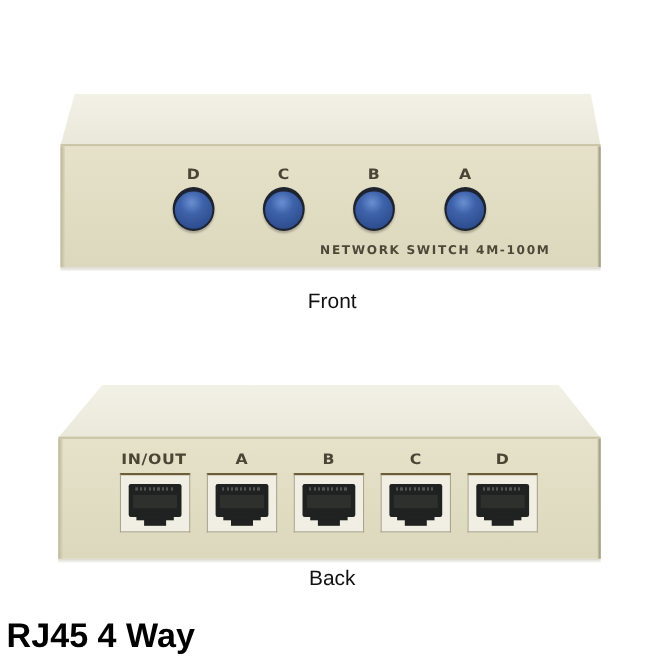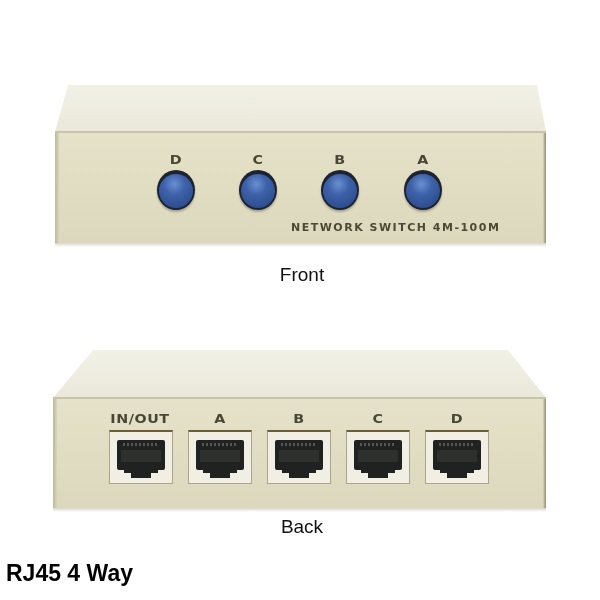--- a/index.html
+++ b/index.html
@@ -22,21 +22,21 @@
   .engrave { position:absolute; font-family:"DejaVu Sans", sans-serif; font-weight:bold; font-size:11px; color:#4c4938; letter-spacing:1.5px; white-space:nowrap; }
 
   .port { position:absolute; width:64px; height:54px; background:#f1eee4; border:1px solid #a9a48b; border-top:2px solid #6a5e3a; box-sizing:border-box; }
   .jack { position:absolute; left:7px; top:8px; width:48px; height:30px; background:#1f2220; border-radius:2px; }
   .jack-pins { position:absolute; left:6px; top:3px; width:36px; height:3px; background:repeating-linear-gradient(90deg,#555 0 2px,#1f2220 2px 4px); }
   .jack-shade { position:absolute; left:4px; top:10px; width:40px; height:12px; background:#2d302d; }
   .jack-step1 { position:absolute; left:14px; top:36px; width:34px; height:5px; background:#1f2220; }
   .jack-step2 { position:absolute; left:21px; top:40px; width:20px; height:6px; background:#1f2220; }
 
   .caption { position:absolute; font-family:"Liberation Sans", sans-serif; font-size:19px; color:#111; text-align:center; }
-  .title { position:absolute; left:6px; top:560px; font-family:"Liberation Sans", sans-serif; font-weight:bold; font-size:23px; color:#000; }
+  .title { position:absolute; left:6px; top:560px; font-family:"Liberation Sans", sans-serif; font-weight:bold; font-size:31px; color:#000; }
 </style>
 </head>
 <body>
 
 <div>
   <div class="top-face" style="left:55px; top:85px; width:491px; height:47px; clip-path:polygon(13px 0, 482px 0, 491px 47px, 0 47px);"></div>
   <div class="front-face" style="left:55px; top:131px; width:491px; height:112px;"></div>
   <div class="shadow" style="left:55px; top:243px; width:491px;"></div>
 
   <div class="lbl" style="left:166px; top:152px; width:20px;">D</div>

